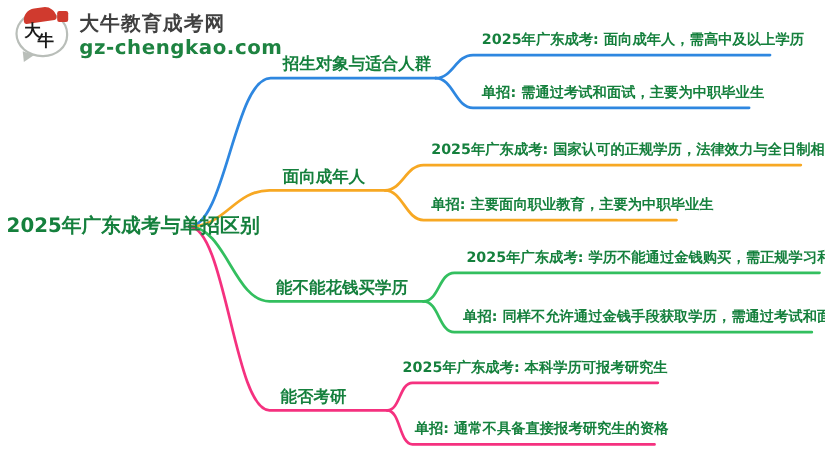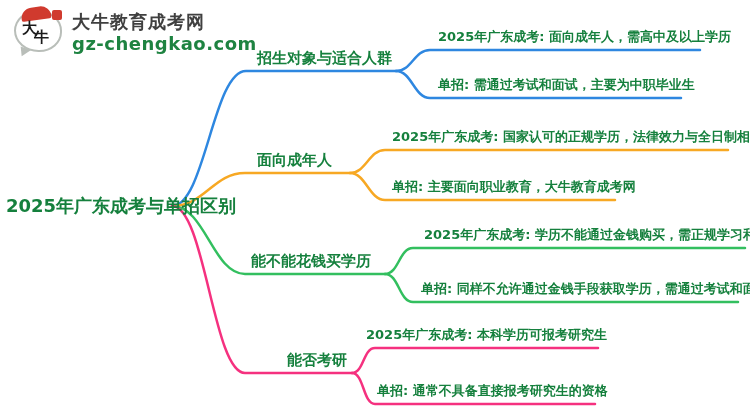--- a/index.html
+++ b/index.html
@@ -77,22 +77,22 @@
     <path d="M 352 373 C 364 373, 363 348, 375 348 L 598 348" stroke="#F5317F"></path>
     <path d="M 352 373 C 364 373, 363 404, 375 404 L 595 404" stroke="#F5317F"></path>
   </g>
 </svg>
 
 <div class="node root-label" style="left:6px;top:196px;">2025年广东成考与单招区别</div>
 
 <div class="node branch-label" style="left:257px;top:48px;">招生对象与适合人群</div>
 <div class="node branch-label" style="left:257px;top:150px;">面向成年人</div>
 <div class="node branch-label" style="left:251px;top:251px;">能不能花钱买学历</div>
-<div class="node branch-label" style="left:255px;top:350px;margin-left:32px;">能否考研</div>
+<div class="node branch-label" style="left:255px;top:350px;">能否考研</div>
 
 <div class="node leaf-label" style="left:438px;top:27px;">2025年广东成考: 面向成年人，需高中及以上学历</div>
 <div class="node leaf-label" style="left:438px;top:75px;">单招: 需通过考试和面试，主要为中职毕业生</div>
 <div class="node leaf-label" style="left:392px;top:127px;">2025年广东成考: 国家认可的正规学历，法律效力与全日制相同</div>
-<div class="node leaf-label" style="left:392px;top:177px;">单招: 主要面向职业教育，大牛教育成考网</div>
+<div class="node leaf-label" style="left:392px;top:177px;">单招: 主要面向职业教育，主要为中职毕业生</div>
 <div class="node leaf-label" style="left:424px;top:225px;">2025年广东成考: 学历不能通过金钱购买，需正规学习和考试.</div>
 <div class="node leaf-label" style="left:421px;top:279px;">单招: 同样不允许通过金钱手段获取学历，需通过考试和面试.</div>
 <div class="node leaf-label" style="left:366px;top:325px;">2025年广东成考: 本科学历可报考研究生</div>
 <div class="node leaf-label" style="left:377px;top:381px;">单招: 通常不具备直接报考研究生的资格</div>
 
 </body></html>

